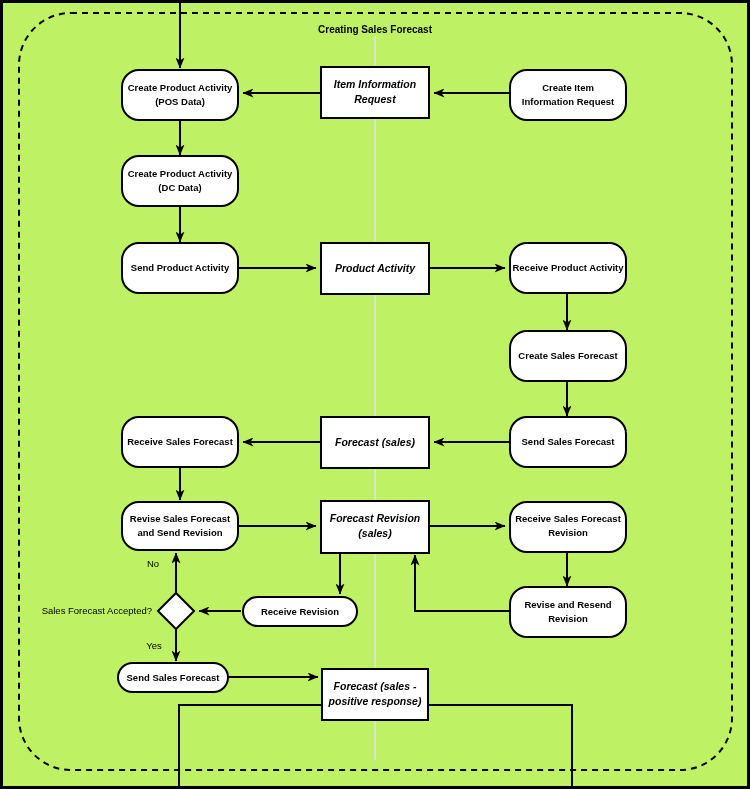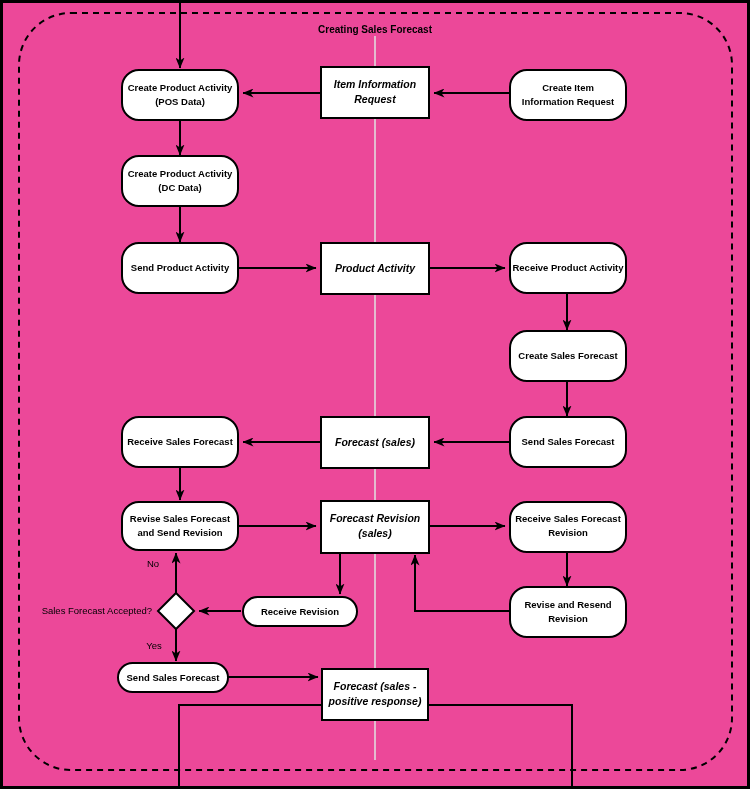--- a/index.html
+++ b/index.html
@@ -7,21 +7,21 @@
     padding: 0;
     background: #ffffff;
   }
   body {
     font-family: "Liberation Sans", sans-serif;
   }
   #canvas-wrap {
     position: relative;
     width: 750px;
     height: 789px;
-    background: #ec4899;
+    background: #bef264;
     overflow: hidden;
   }
   svg#diagram {
     display: block;
     width: 750px;
     height: 789px;
   }
   .node-shape {
     fill: #ffffff;
     stroke: #000000;

